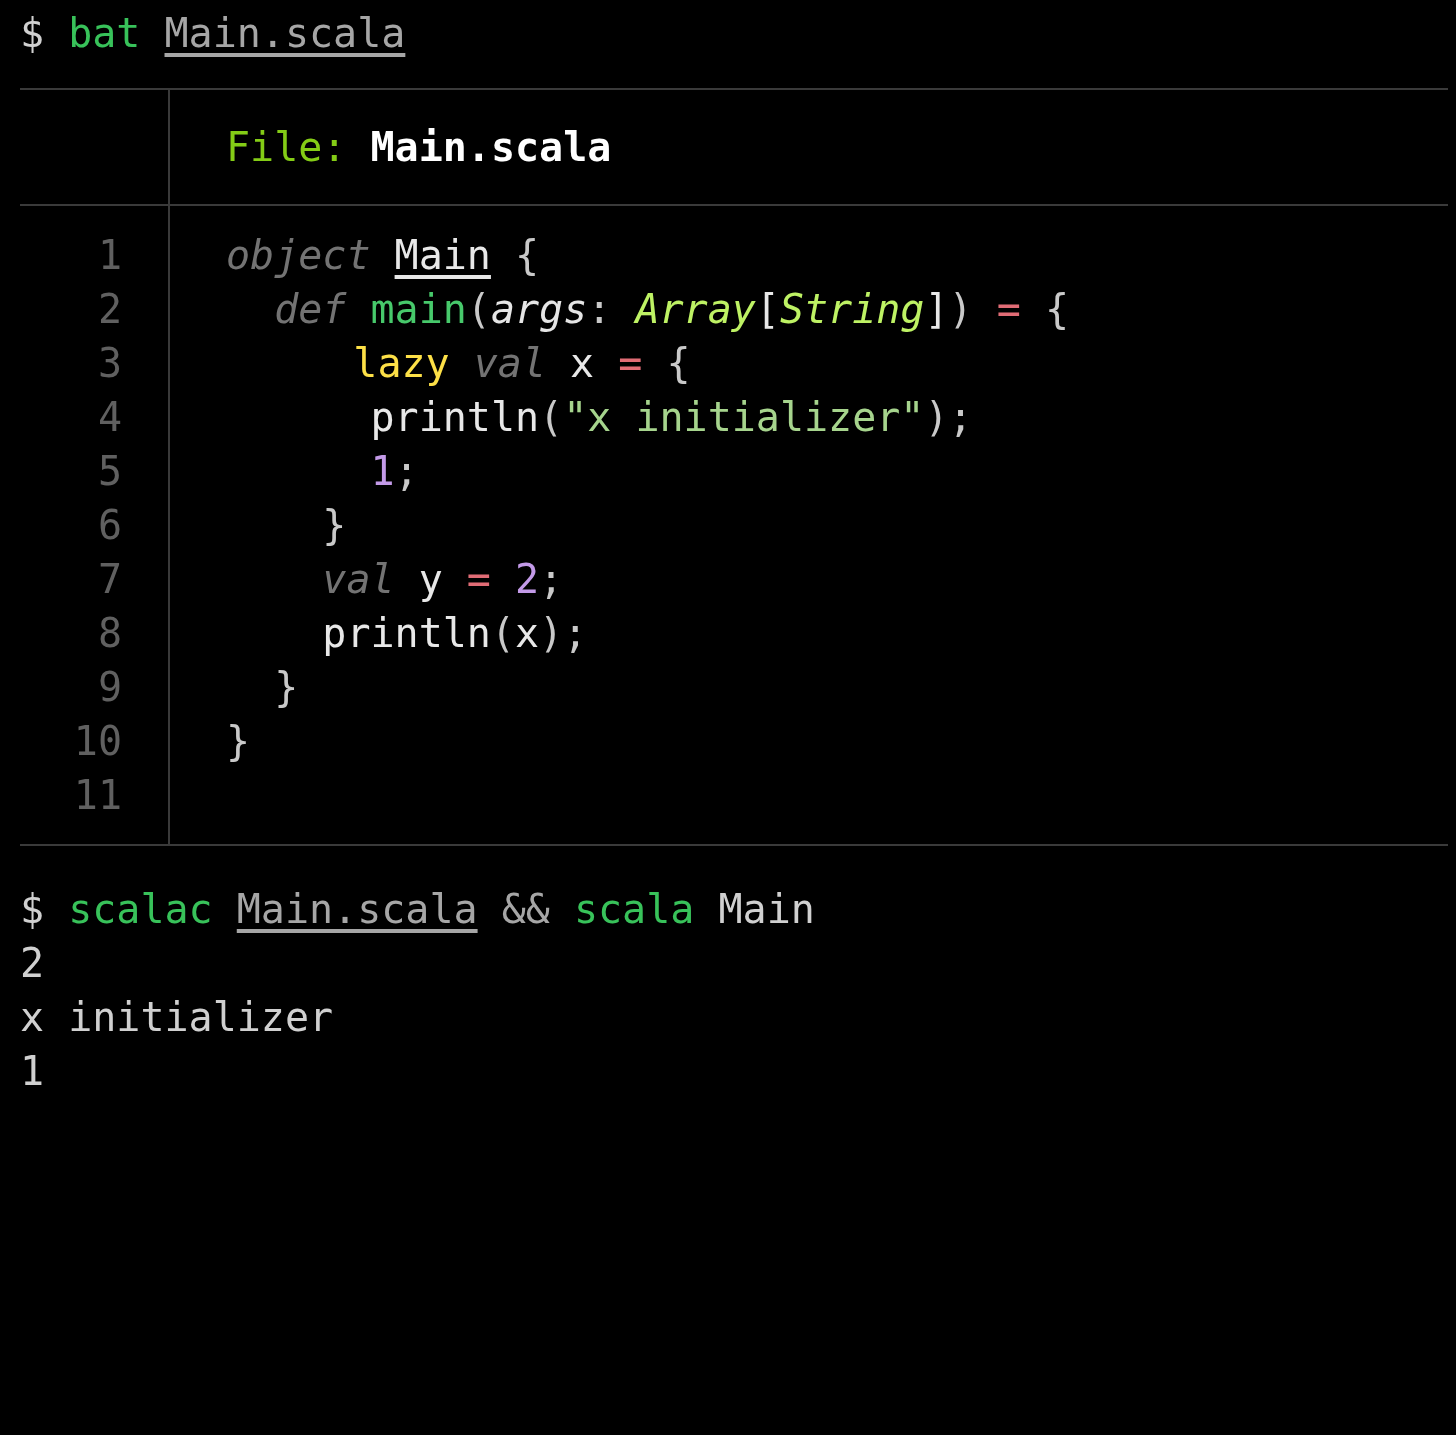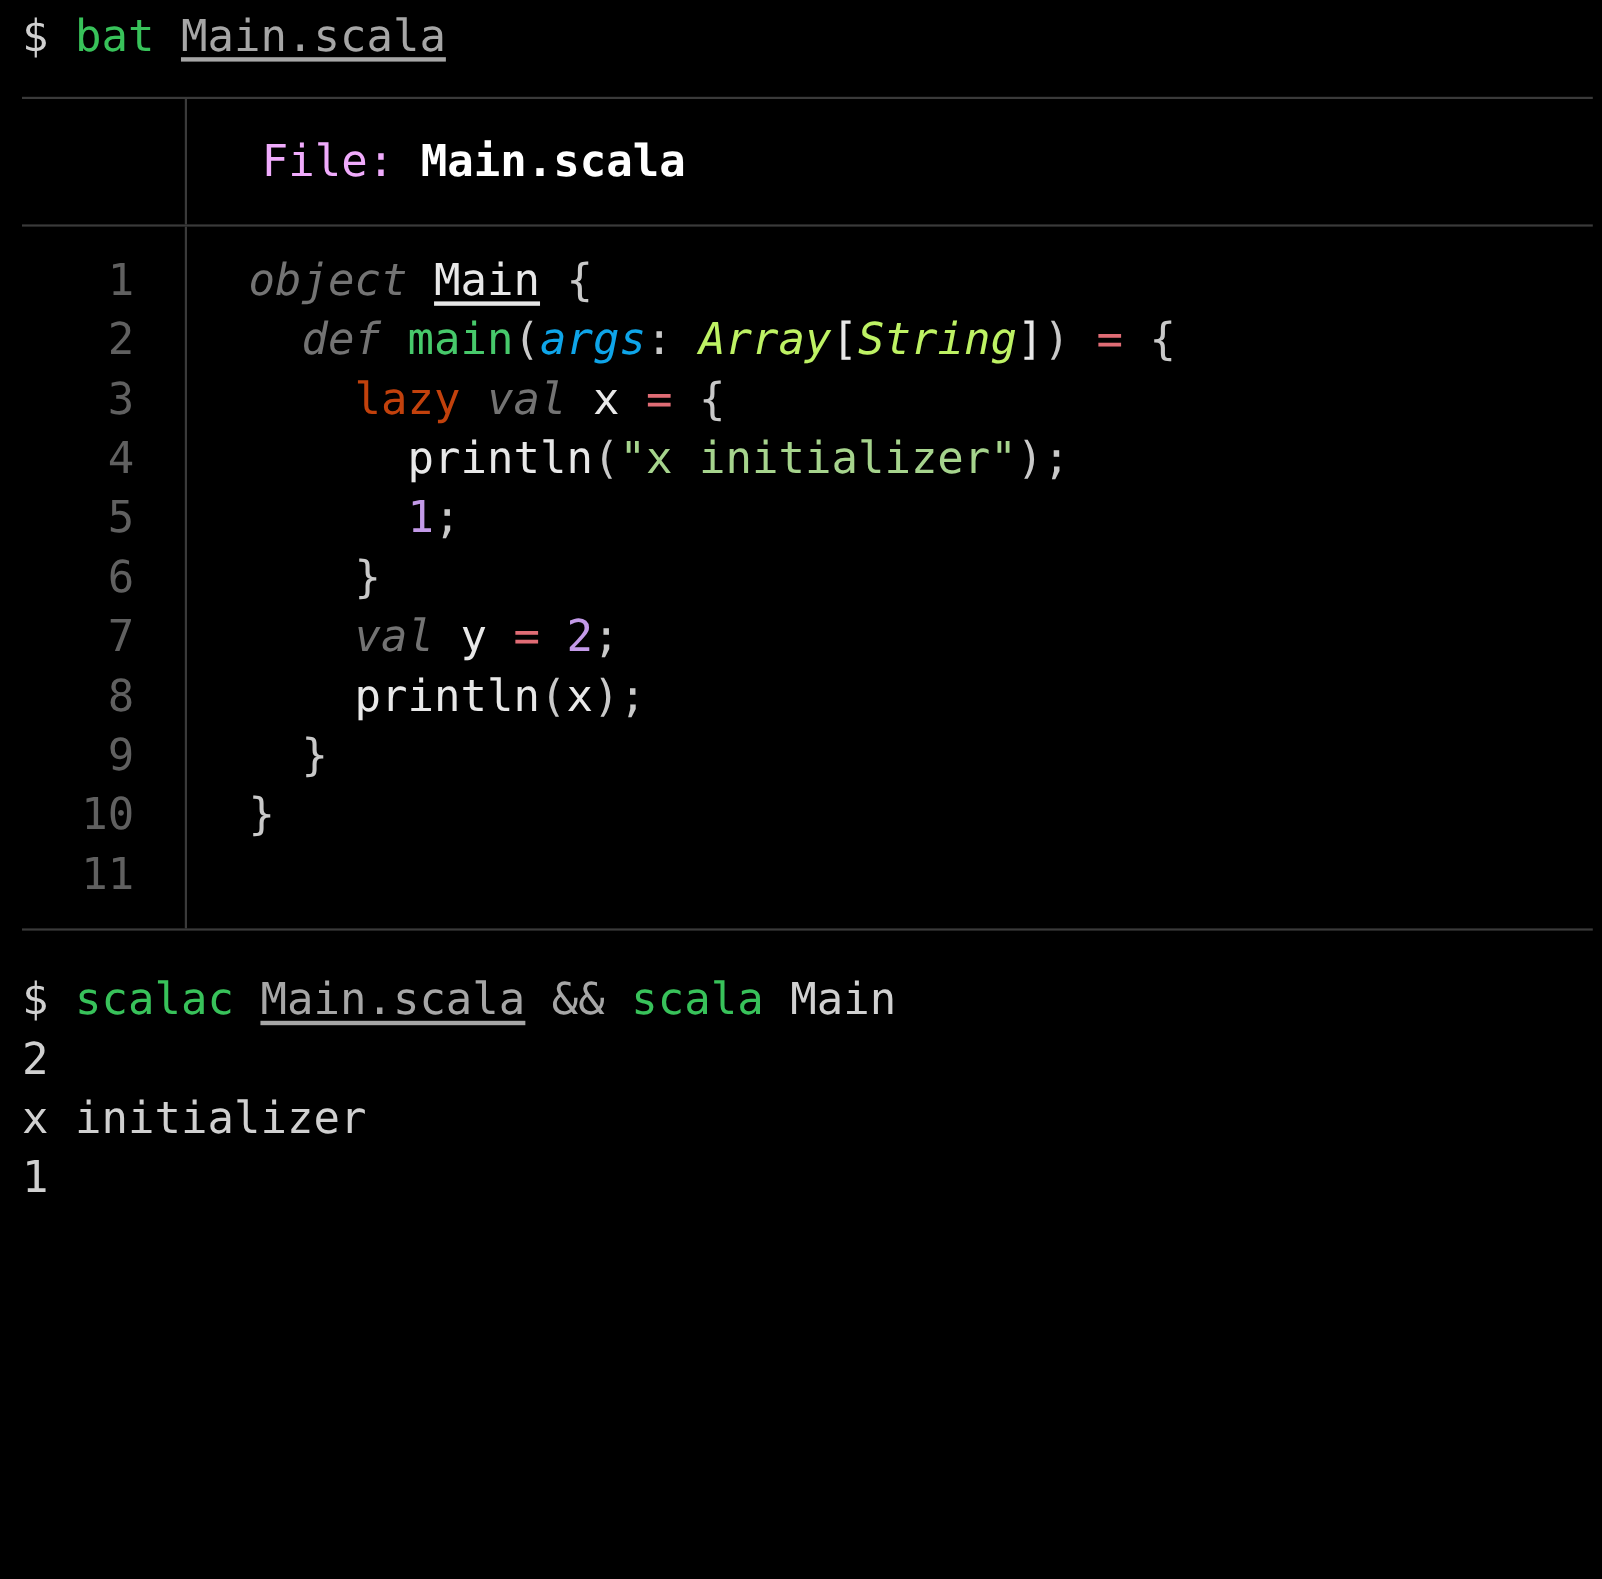--- a/index.html
+++ b/index.html
@@ -36,21 +36,21 @@
   .gutter-col {
     width: 150px;
     flex: 0 0 150px;
     border-right: 2px solid #3a3a3a;
   }
   .header-content {
     flex: 1;
     padding: 30px 0 30px 56px;
     white-space: pre;
   }
-  .file-label { color: #f0abfc; margin-left: 12px; }
+  .file-label { color: #84cc16; }
   .file-name  { color: #ffffff; font-weight: 700; }
 
   .bat-body {
     display: flex;
   }
   .gutter {
     width: 150px;
     flex: 0 0 150px;
     border-right: 2px solid #3a3a3a;
     padding: 22px 0;
@@ -68,25 +68,25 @@
     padding: 22px 0 22px 56px;
   }
   .code-line {
     height: 54px;
     line-height: 54px;
     white-space: pre;
   }
 
   
   .tok-kw-it    { color: #737373; font-style: italic; }   
-  .tok-lazy     { color: #c2410c; }                        
+  .tok-lazy     { color: #fde047; margin-left: 31px; }                        
   .tok-name     { color: #e8e8e8; }
   .tok-name-u   { color: #e8e8e8; text-decoration: underline; text-underline-offset: 6px; }
   .tok-fn       { color: #47c96b; }                        
-  .tok-param    { color: #0ea5e9; font-style: italic; }    
+  .tok-param    { color: #e5e5e5; font-style: italic; }    
   .tok-type-it  { color: #bef264; font-style: italic; }    
   .tok-br       { color: #e8e8e8; }                        
   .tok-pun      { color: #c9c9c9; }
   .tok-punred   { color: #e06c75; }                        
   .tok-str      { color: #a6d48d; }
   .tok-num      { color: #c39ae8; }
 
   .output-block { margin-top: 36px; }
   .out-line { white-space: pre; color: #d0d0d0; height: 54px; line-height: 54px; }
 </style>

